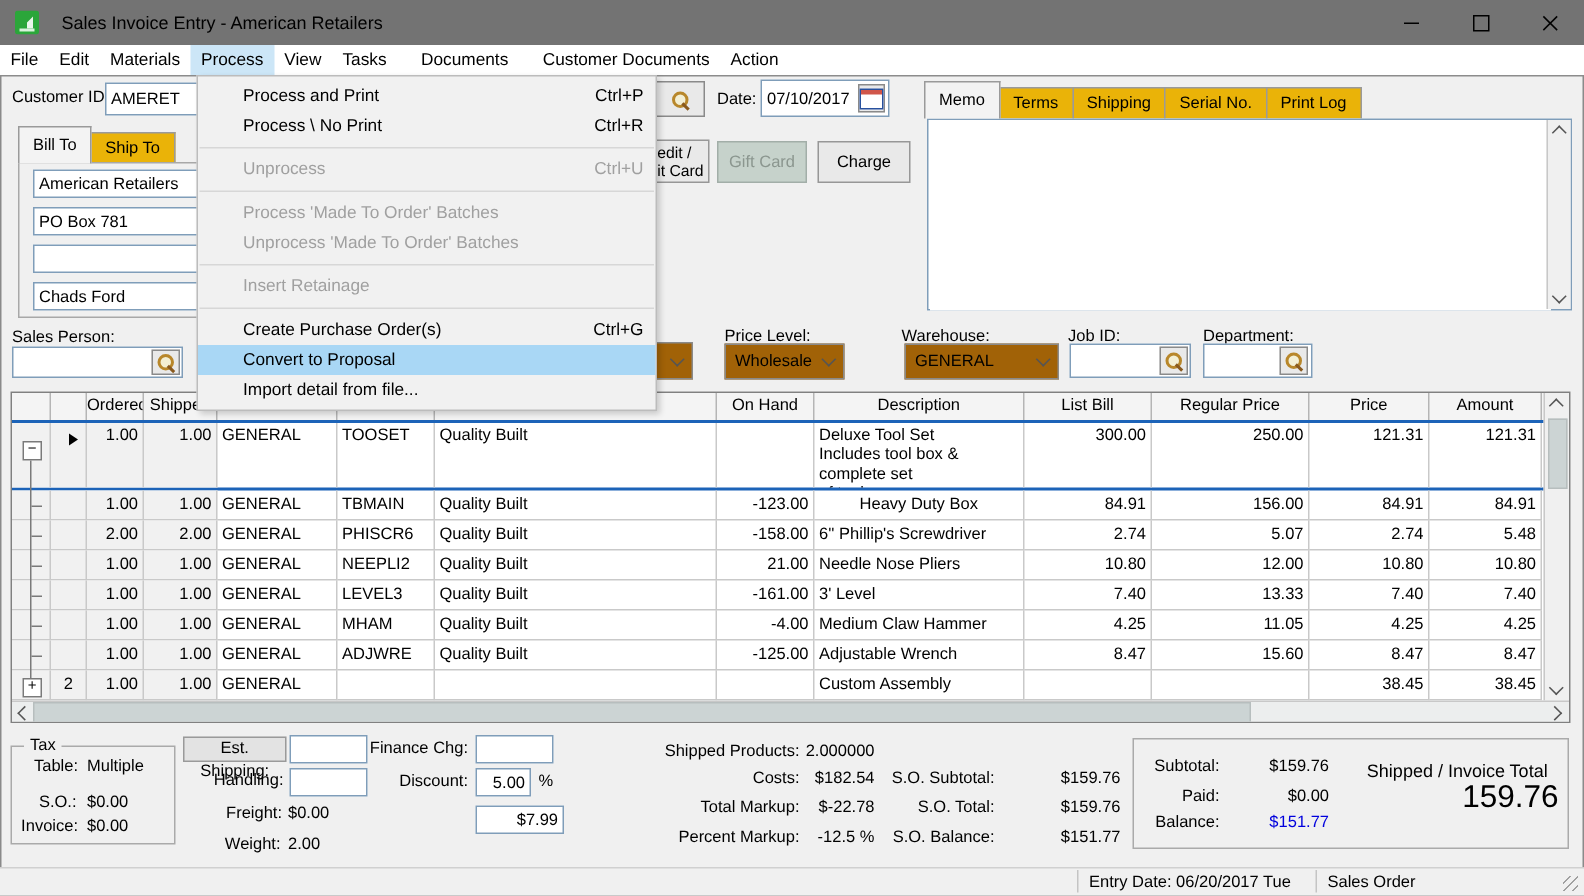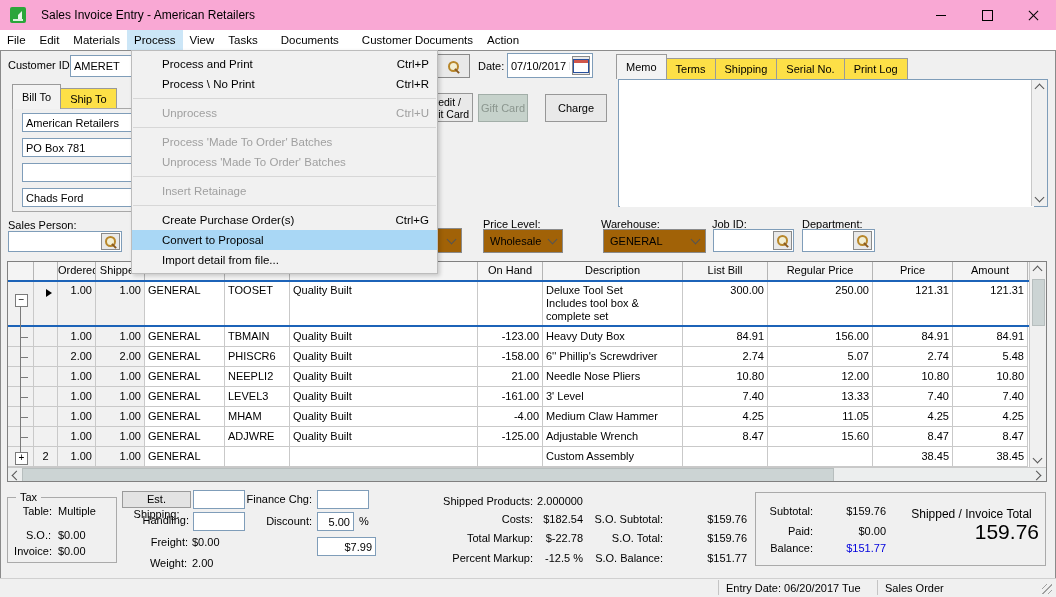--- a/index.html
+++ b/index.html
@@ -12,38 +12,38 @@
   .tb{border:1px solid #7f9db9;background:#fff;font-family:"Liberation Sans",sans-serif;font-size:11px;padding:0 3px;outline:none;box-sizing:border-box}
   .btn{background:#e9e9e9;border:1px solid #979797;display:flex;align-items:center;justify-content:center;font-size:11px;text-align:center;box-sizing:border-box}
   .btn.dis{background:#c6d2cb;border-color:#a2aea8;color:#8b968f}
   .combo{background:#a16207;border:1px solid #8a8a8a;display:flex;align-items:center;justify-content:space-between;padding:0 6px;font-size:11px;box-sizing:border-box}
   .chv{display:inline-block;width:6px;height:6px;border-left:1px solid #555;border-top:1px solid #555}
   .chv.down{transform:rotate(225deg);margin-top:-3px}
   .chv.up{transform:rotate(45deg);margin-top:3px}
   .chv.left{transform:rotate(-45deg);margin-left:2px}
   .chv.right{transform:rotate(135deg);margin-right:2px}
   
-  #titlebar{left:0;top:0;width:1056px;height:30px;background:#f9a8d4;display:flex;align-items:center}
+  #titlebar{left:0;top:0;width:1056px;height:30px;background:#737373;display:flex;align-items:center}
   #title-text{margin-left:8px;font-size:12px}
   .winbtn{width:46px;height:30px;display:flex;align-items:center;justify-content:center}
   
   #menubar{left:0;top:30px;width:1056px;height:20px;background:#fff;display:flex;align-items:stretch;font-size:11.5px}
   .mitem{padding:0 7px;display:flex;align-items:center}
   .mitem.gap{margin-left:9px}
   .mitem.active{background:var(--mbhl)}
   
   #process-menu{left:131px;top:50px;width:307px;background:#f1f1f1;border:1px solid #bcbcbc;padding:3px 0;z-index:50;box-shadow:2px 2px 4px rgba(0,0,0,.18)}
   .pitem{height:20px;display:flex;align-items:center;padding-left:30px;padding-right:8px;font-size:11.5px}
   .pitem .pshort{margin-left:auto}
   .pitem.dis{color:#a0a0a0}
   .pitem.hl{background:var(--mhl)}
   .msep{height:1px;background:#d7d7d7;margin:4px 1px}
   
   .tabrow{display:flex;align-items:flex-end}
-  .tab{height:20px;line-height:20px;padding:0 9px;border:1px solid #9a9a9a;border-bottom:none;background:#fde047;font-size:11px;margin-right:-1px}
+  .tab{height:20px;line-height:20px;padding:0 9px;border:1px solid #9a9a9a;border-bottom:none;background:#eab308;font-size:11px;margin-right:-1px}
   .tab.active{height:24px;line-height:24px;background:#f3f3f3;position:relative;z-index:2}
   
   .mag{position:relative;width:13px;height:13px;display:inline-block}
   .mag i{position:absolute;left:1px;top:1px;width:7px;height:7px;border:2px solid #b8872b;border-radius:50%;background:#f3efd4}
   .mag b{position:absolute;right:0;bottom:1px;width:6px;height:2px;background:#8a5a1e;transform:rotate(45deg)}
   .cal{width:14px;height:12px;border:1px solid #28519e;background:#fff;position:relative;display:inline-block}
   .cal i{position:absolute;left:0;top:0;right:0;height:3px;background:#d0564a;display:block}
   .sqbtn{background:#e9e9e9;border:1px solid #8a8a8a;display:flex;align-items:center;justify-content:center}
   
   #grid{left:7px;top:261px;width:1040px;height:221px;border:1px solid #808080;background:#fff;overflow:hidden}
@@ -142,21 +142,21 @@
 <span class="abs lbl" style="left:478px;top:60px">Date:</span>
 <input class="abs tb" style="left: 507px; top: 53px; width: 86px; height: 25px; padding-right: 22px;" value="07/10/2017 Mon">
 <div class="abs sqbtn" style="left:572px;top:56px;width:18px;height:19px">
     <span class="cal">
       <i></i>
     </span>
   </div>
 
 <div class="abs btn" style="left:415px;top:93px;width:58px;height:29px;white-space:pre-line;font-size:10.5px;line-height:12px">Credit /
 Debit Card</div>
-<div class="abs btn dis" style="left:478px;top:94px;width:50px;height:28px">Gift Card</div>
+<div class="abs btn dis" style="left:478px;top:94px;width:60px;height:28px">Gift Card</div>
 <div class="abs btn" style="left:545px;top:94px;width:62px;height:28px">Charge</div>
 
 <div class="abs combo" style="left:400px;top:228px;width:62px;height:25px">
     <span></span>
     <span class="chv down"></span>
   </div>
 <span class="abs lbl" style="left:483px;top:218px">Price Level:</span>
 <div class="abs combo" style="left:483px;top:229px;width:80px;height:24px">
     <span>Wholesale</span>
     <span class="chv down"></span>
@@ -281,21 +281,21 @@
       </div>
       <div class="grow">
         <div class="gc shade" style="width: 26px;"></div>
         <div class="gc shade ind" style="width: 24px; text-align: center;"></div>
         <div class="gc num shade" style="width: 38px;">1.00</div>
         <div class="gc num shade" style="width: 49px;">1.00</div>
         <div class="gc" style="width: 80px;">GENERAL</div>
         <div class="gc" style="width: 65px;">TBMAIN</div>
         <div class="gc" style="width: 188px;">Quality Built</div>
         <div class="gc num" style="width: 65px;">-123.00</div>
-        <div class="gc" style="width: 140px;">Heavy Duty Box</div>
+        <div class="gc" style="width: 140px; text-align: center;">Heavy Duty Box</div>
         <div class="gc num" style="width: 85px;">84.91</div>
         <div class="gc num" style="width: 105px;">156.00</div>
         <div class="gc num" style="width: 80px;">84.91</div>
         <div class="gc num" style="width: 75px;">84.91</div>
       </div>
       <div class="grow">
         <div class="gc shade" style="width: 26px;"></div>
         <div class="gc shade ind" style="width: 24px; text-align: center;"></div>
         <div class="gc num shade" style="width: 38px;">2.00</div>
         <div class="gc num shade" style="width: 49px;">2.00</div>

